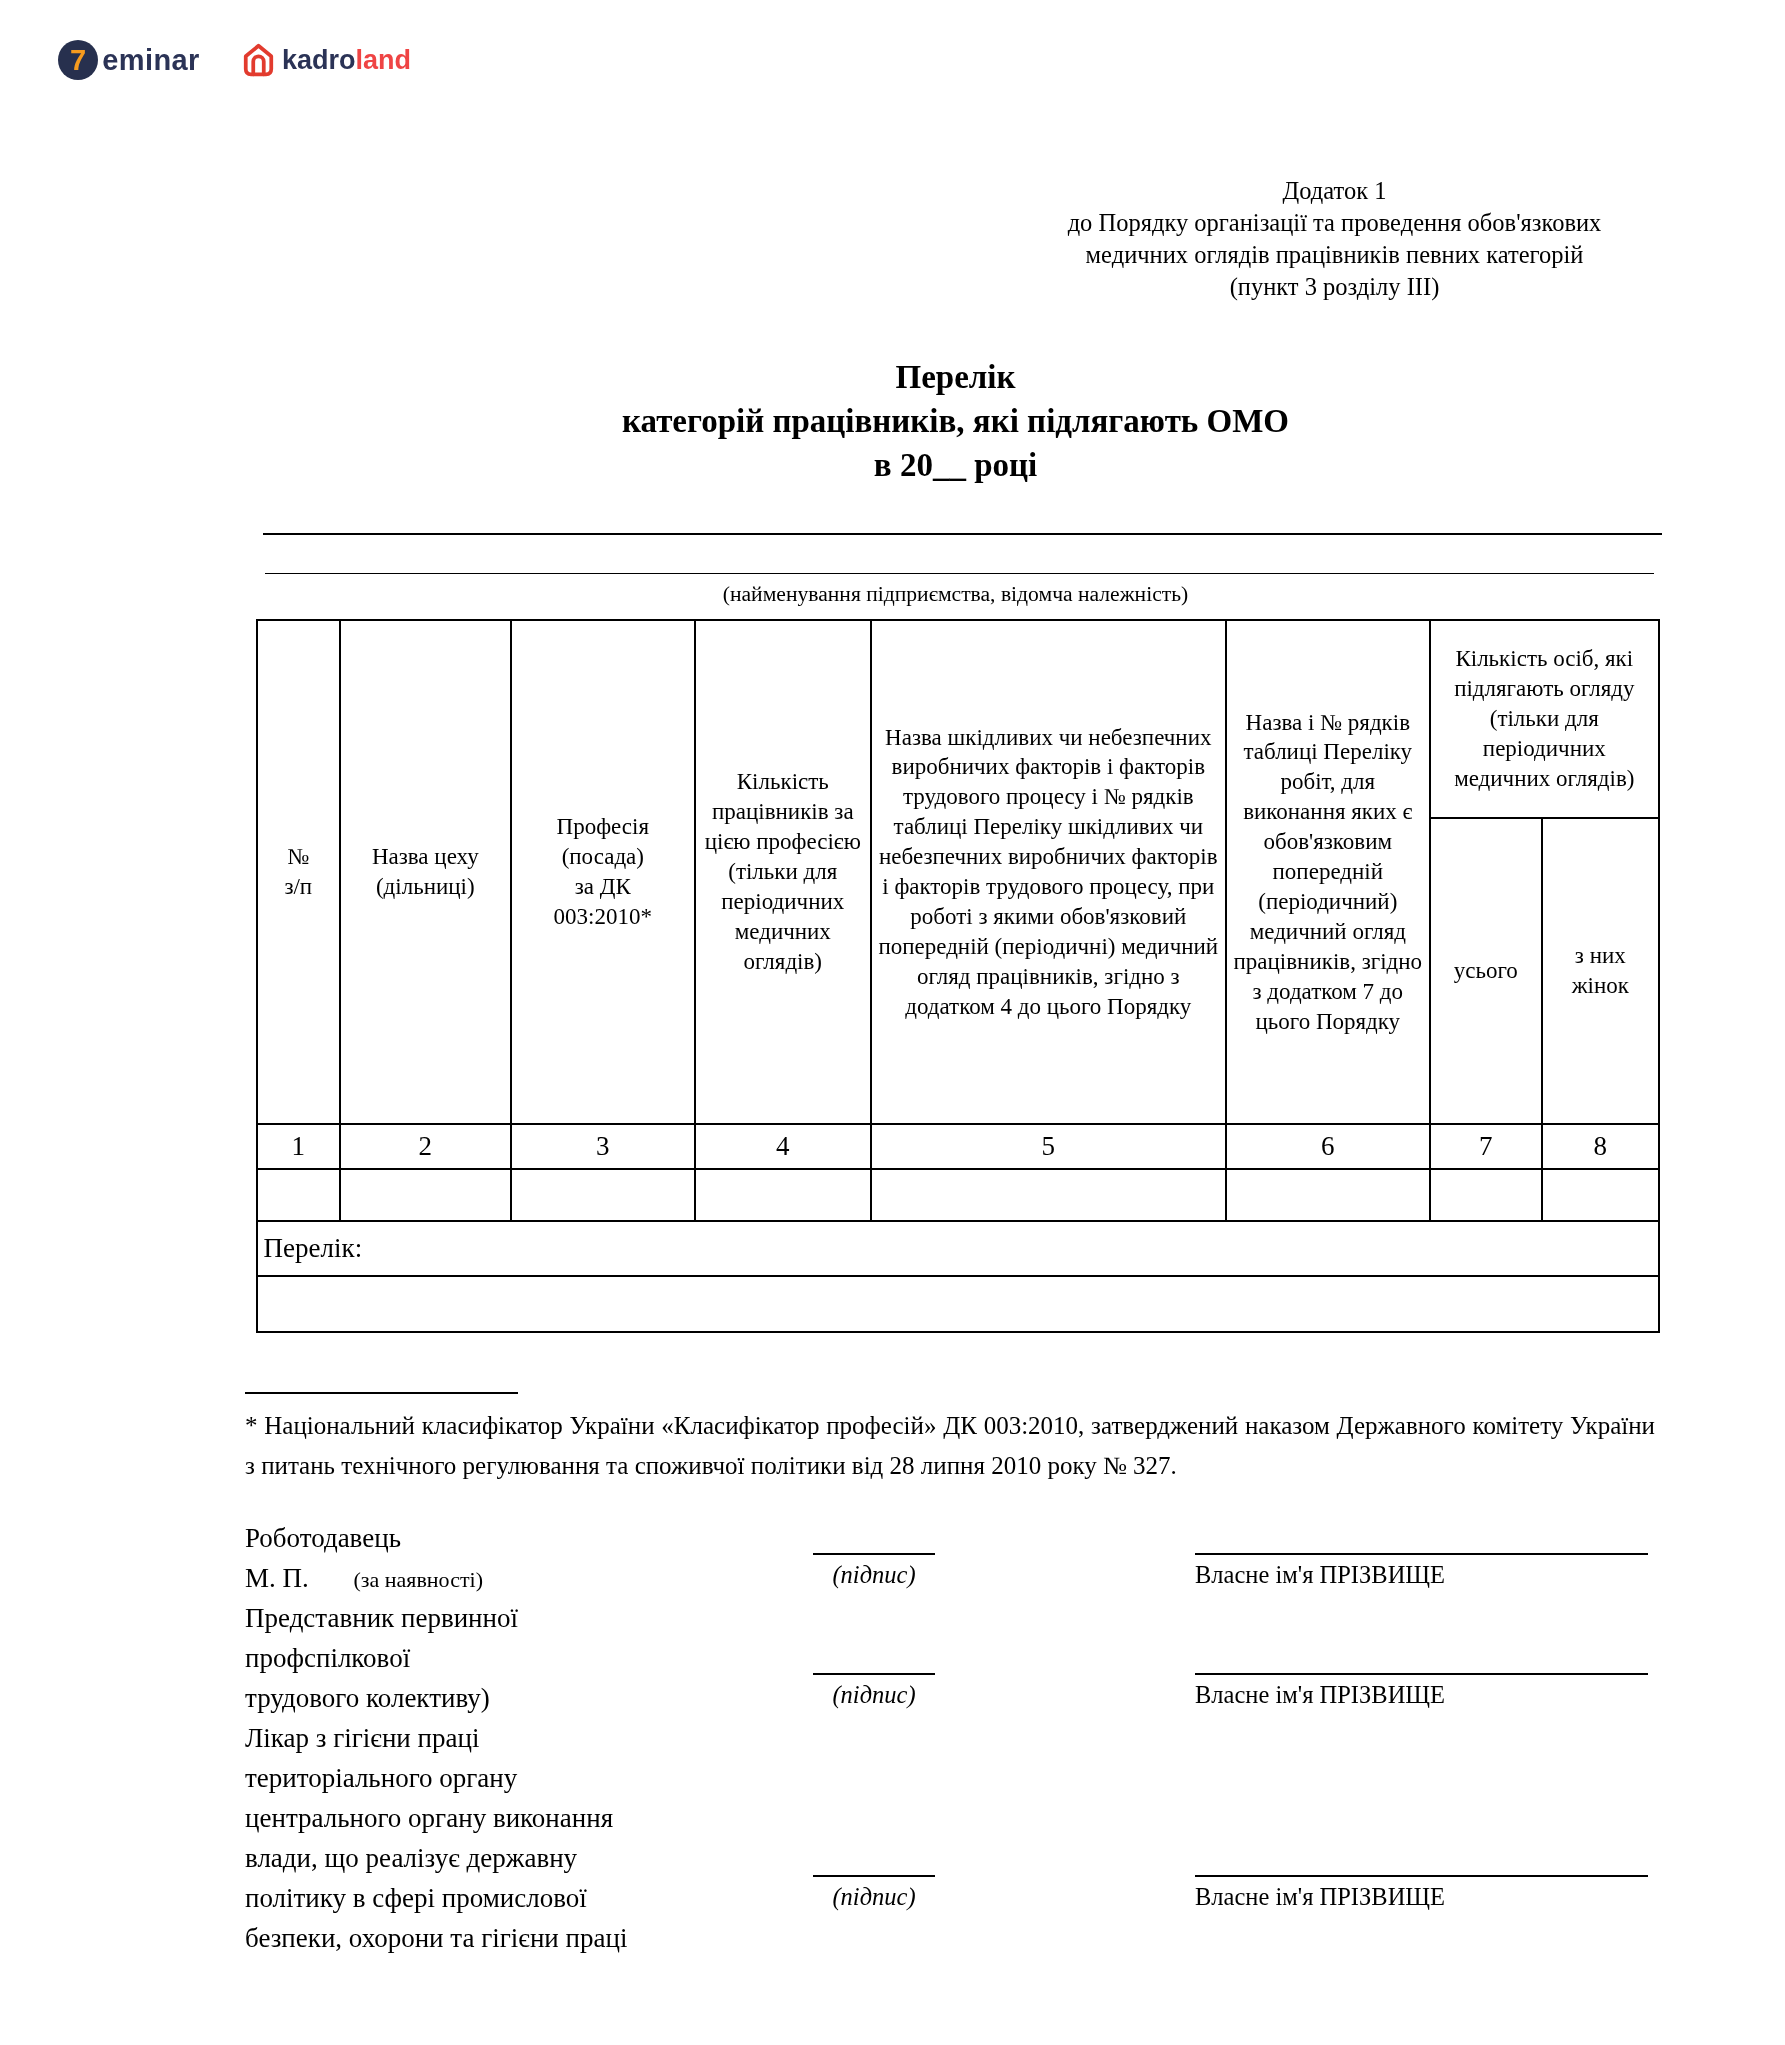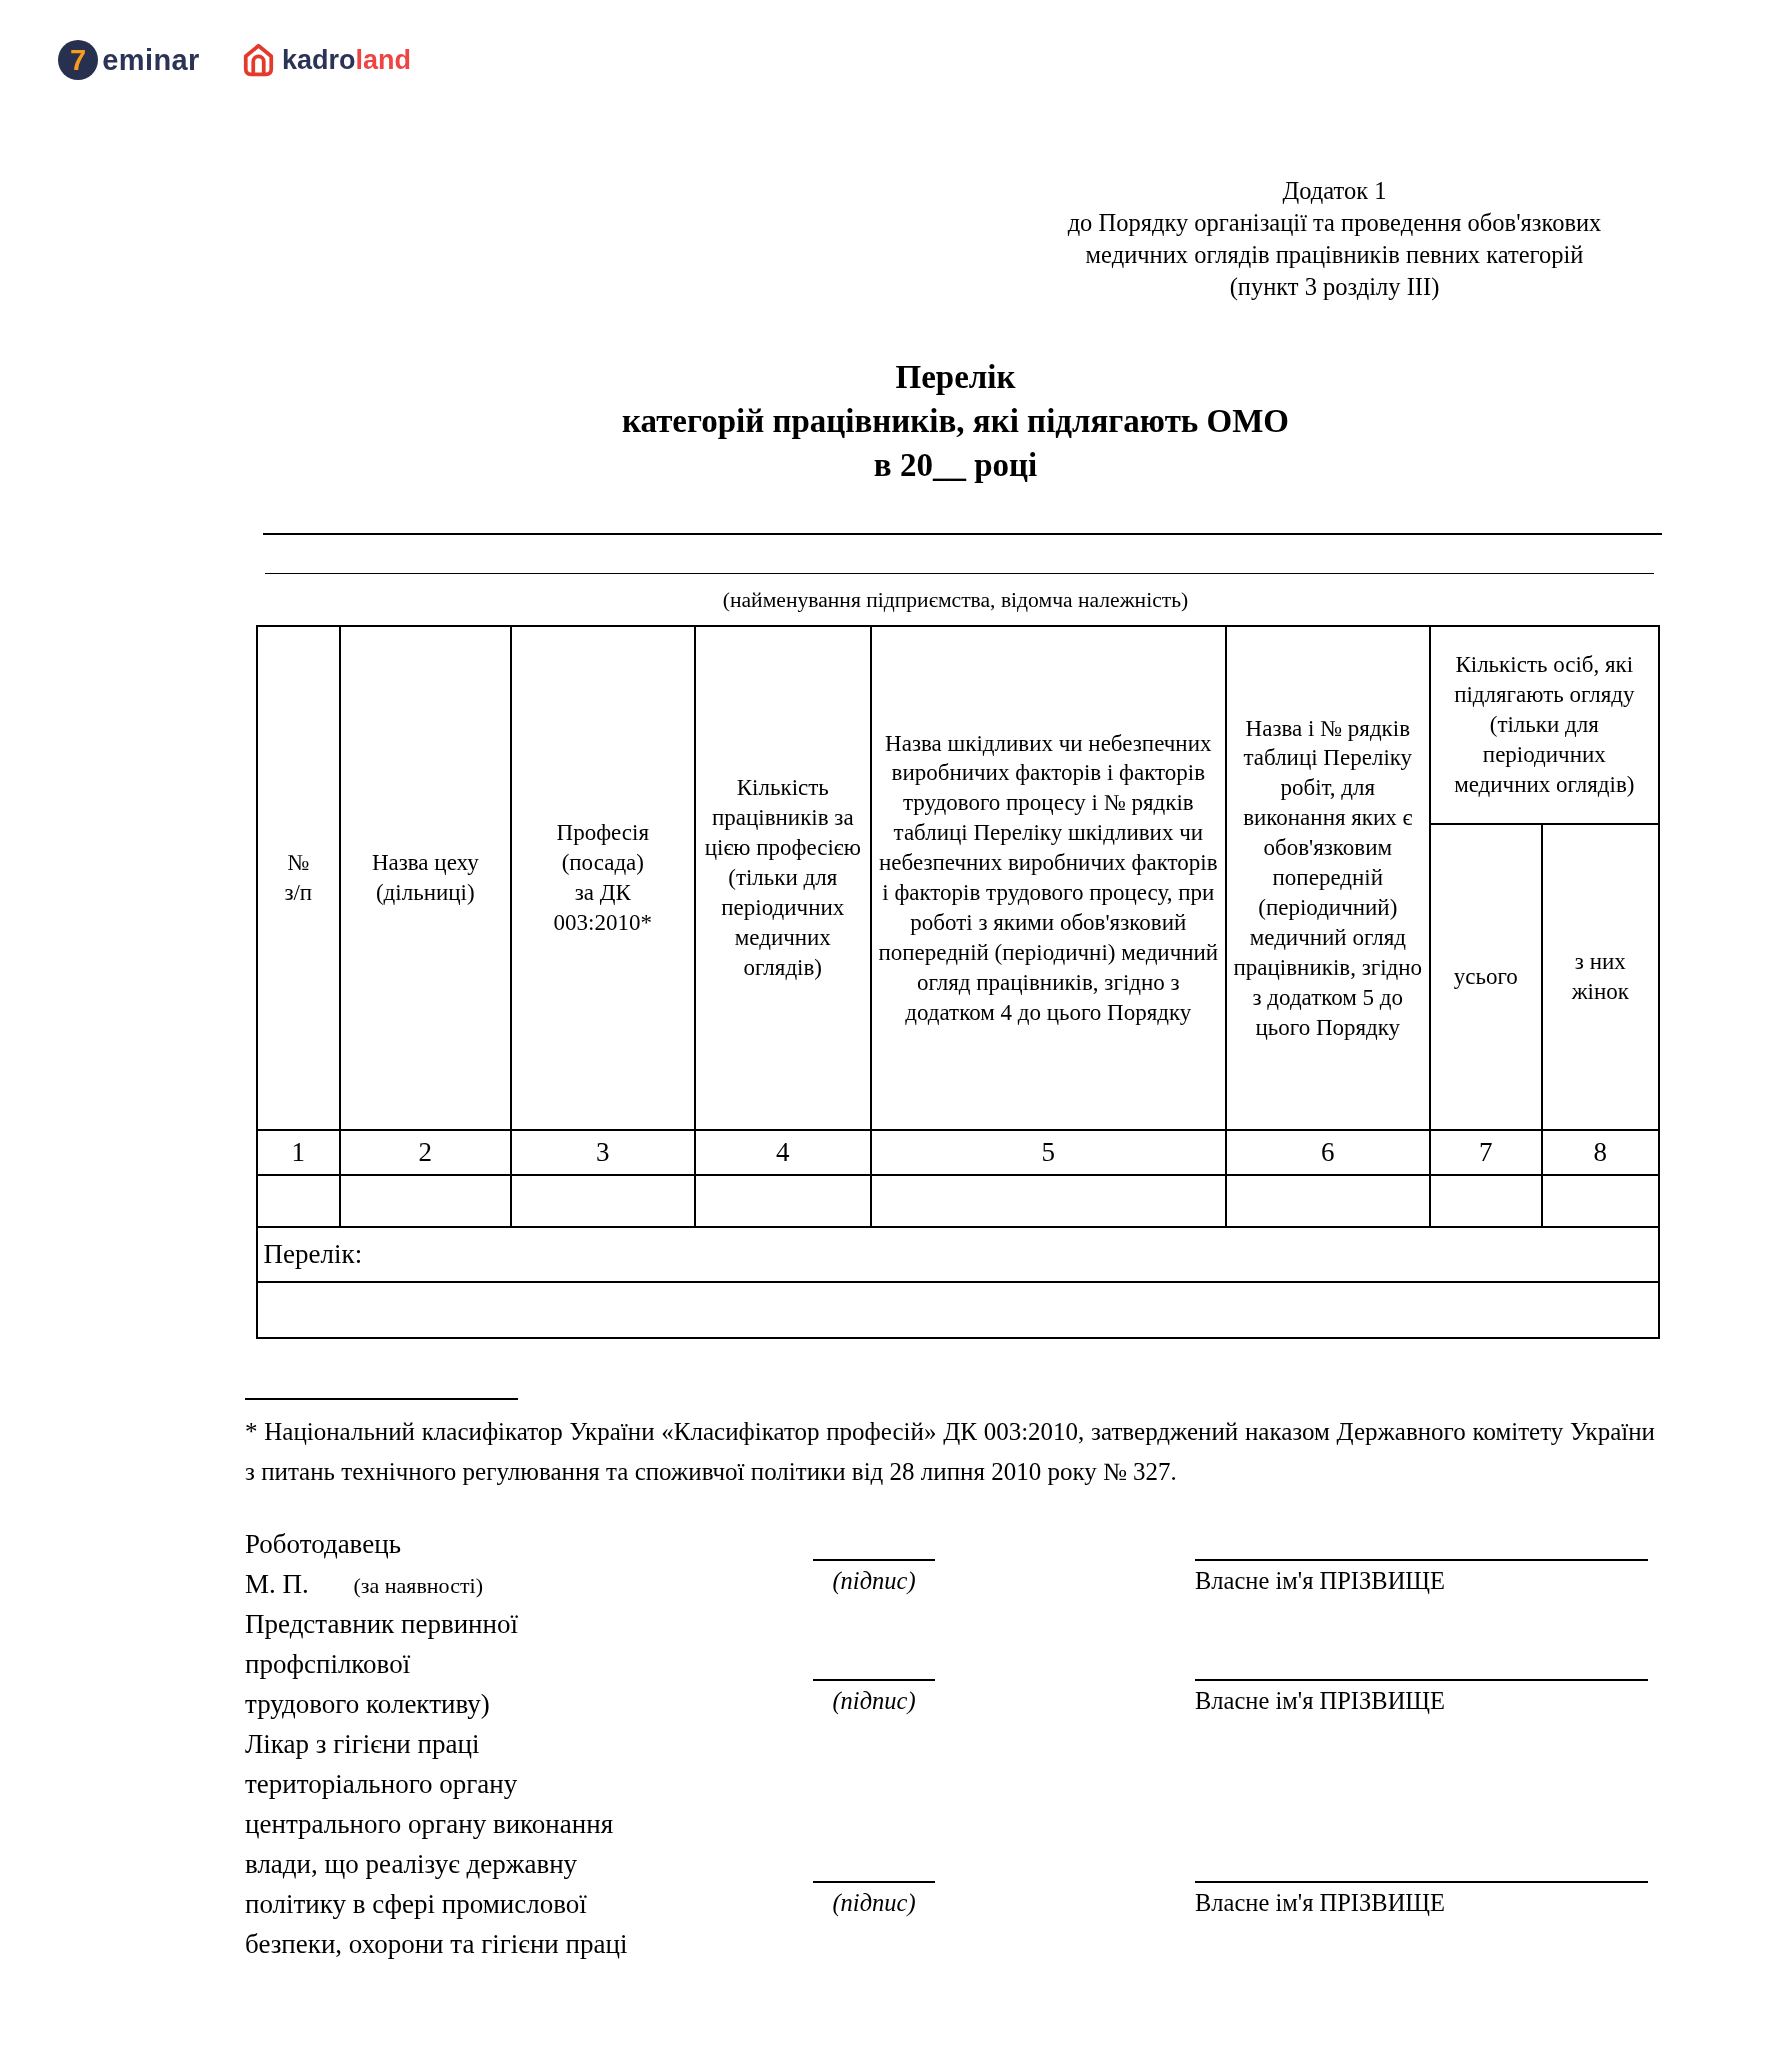--- a/index.html
+++ b/index.html
@@ -22,21 +22,21 @@
   .seminar-text{color:#2b3356;font-size:29px;margin-left:4.3px;letter-spacing:0.4px;}
   .kadro-icon{margin-right:7.2px;display:block;}
   .kadro-text{color:#2b3356;font-size:27px;}
   .land-text{color:#ef4444;font-size:27px;}
   
   .content{position:absolute;left:245px;top:0;width:1421px;}
   .annex-note{margin-top:175px;margin-left:755px;width:669px;font-size:24.5px;line-height:32px;text-align:center;}
   .doc-title{margin-top:52px;text-align:center;font-size:33px;font-weight:bold;line-height:44px;}
   .fill-line-1{margin-top:46px;margin-left:18px;width:1399px;border-top:2.2px solid #000;height:0;}
   .fill-line-2{margin-top:38px;margin-left:20px;width:1389px;border-top:1.4px solid #000;height:0;}
-  .company-caption{margin-top:11px;text-align:center;font-size:21.6px;line-height:30px;}
+  .company-caption{margin-top:5px;text-align:center;font-size:21.6px;line-height:30px;}
   
   table.omo{margin-top:10px;margin-left:10.8px;width:1403px;border-collapse:collapse;border:2.9px solid #000;table-layout:fixed;}
   table.omo td{border:2.2px solid #000;text-align:center;vertical-align:middle;font-size:23px;line-height:1.3;padding:2.9px 5.8px;box-sizing:border-box;}
   .pre{white-space:pre-line;}
   tr.h1{height:198px;}
   tr.h2{height:306px;}
   tr.nums{height:45px;}
   tr.nums td{font-size:27px;padding:1.4px;}
   tr.empty-data{height:52px;}
   tr.total-row{height:55px;}
@@ -113,21 +113,21 @@
           <td rowspan="2" class="pre">№
 з/п</td>
           <td rowspan="2" class="pre">Назва цеху
 (дільниці)</td>
           <td rowspan="2" class="pre">Професія
 (посада)
 за ДК
 003:2010*</td>
           <td rowspan="2">Кількість працівників за цією професією (тільки для періодичних медичних оглядів)</td>
           <td rowspan="2">Назва шкідливих чи небезпечних виробничих факторів і факторів трудового процесу і № рядків таблиці Переліку шкідливих чи небезпечних виробничих факторів і факторів трудового процесу, при роботі з якими обов'язковий попередній (періодичні) медичний огляд працівників, згідно з додатком 4 до цього Порядку</td>
-          <td rowspan="2">Назва і № рядків таблиці Переліку робіт, для виконання яких є обов'язковим попередній (періодичний) медичний огляд працівників, згідно з додатком 5 до цього Порядку</td>
+          <td rowspan="2">Назва і № рядків таблиці Переліку робіт, для виконання яких є обов'язковим попередній (періодичний) медичний огляд працівників, згідно з додатком 7 до цього Порядку</td>
           <td colspan="2">Кількість осіб, які підлягають огляду (тільки для періодичних медичних оглядів)</td>
         </tr>
         <tr class="h2">
           <td>усього</td>
           <td>з них жінок</td>
         </tr>
         <tr class="nums">
           <td>1</td>
           <td>2</td>
           <td>3</td>

